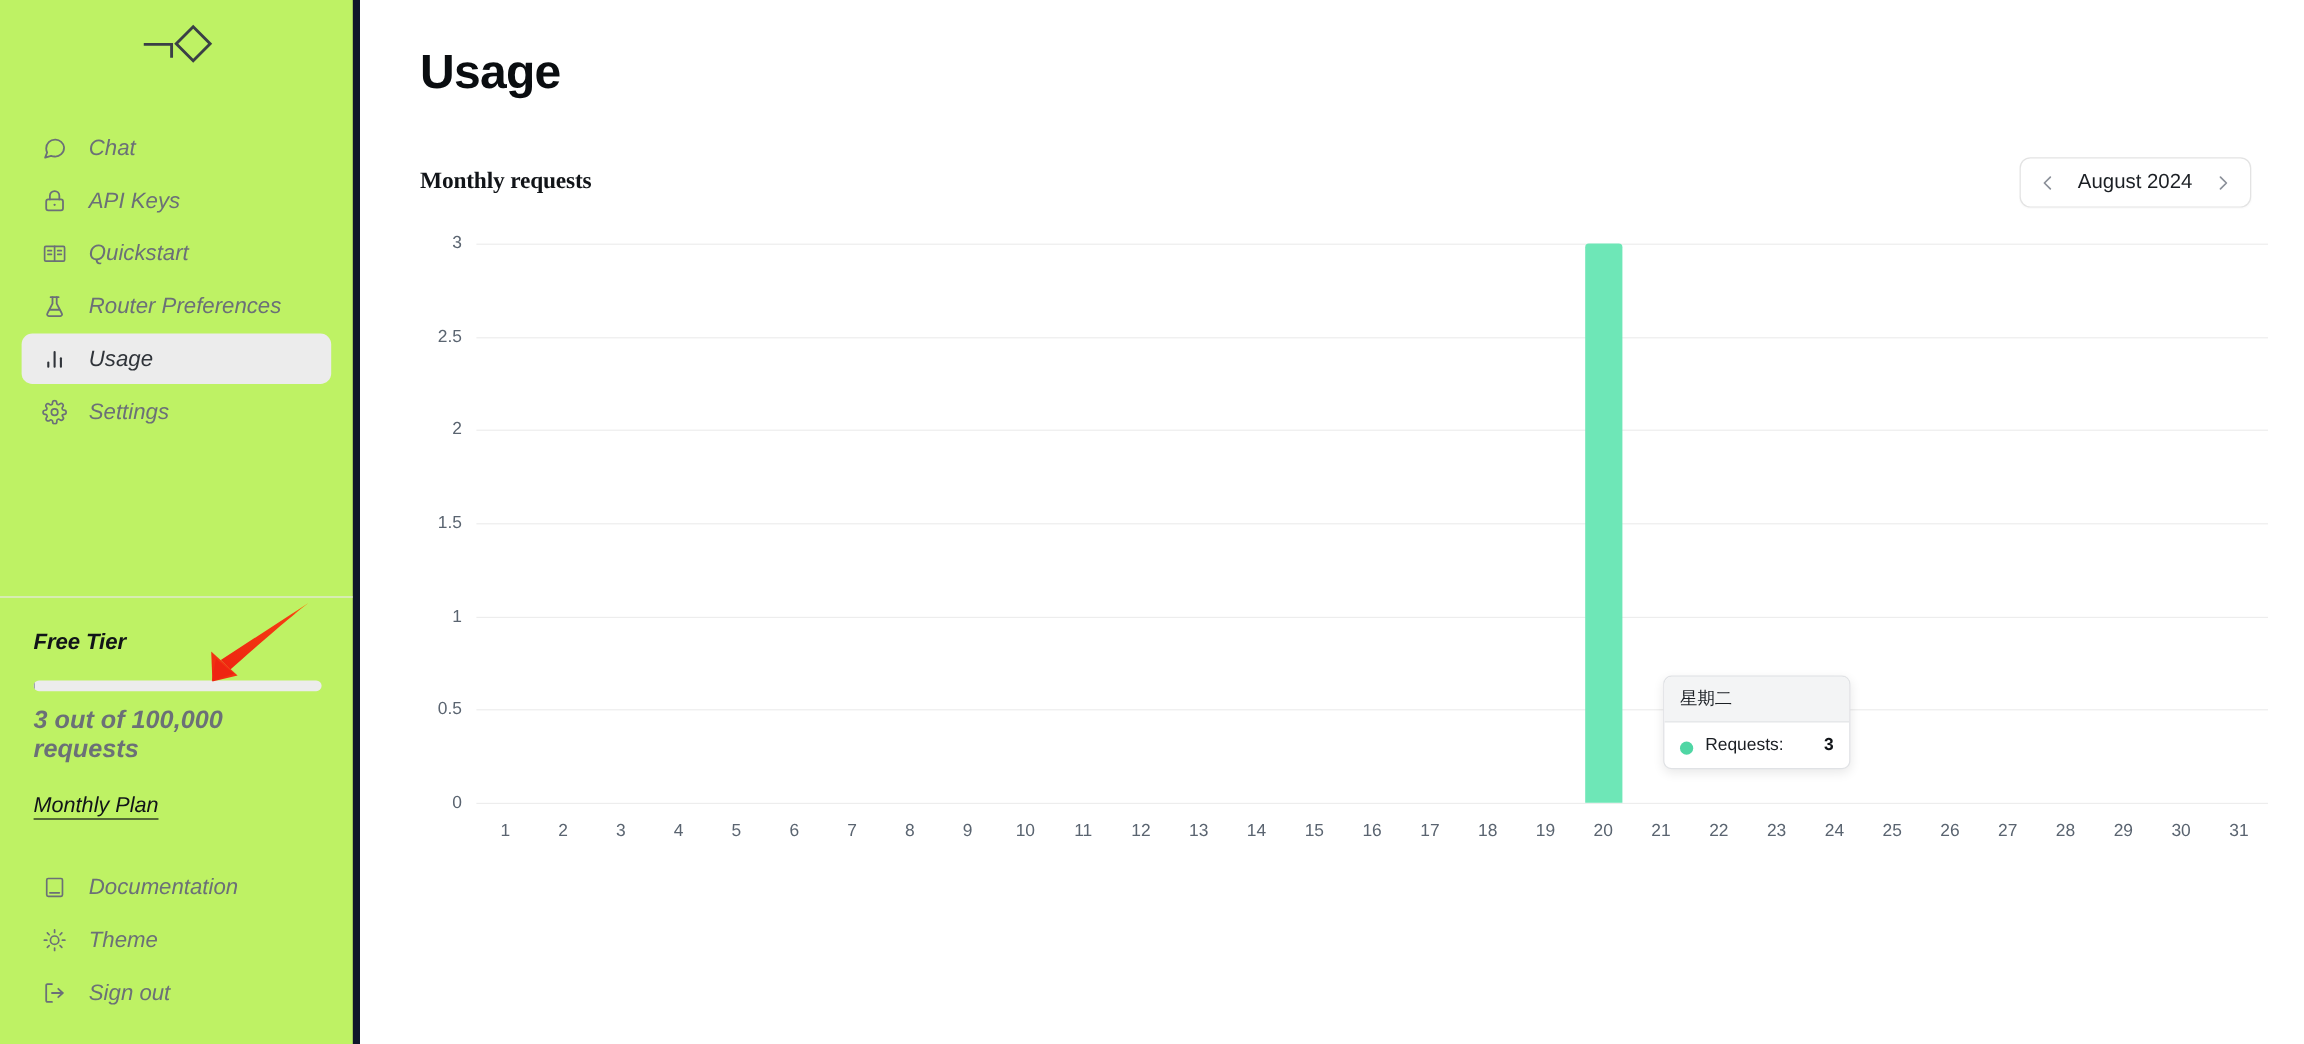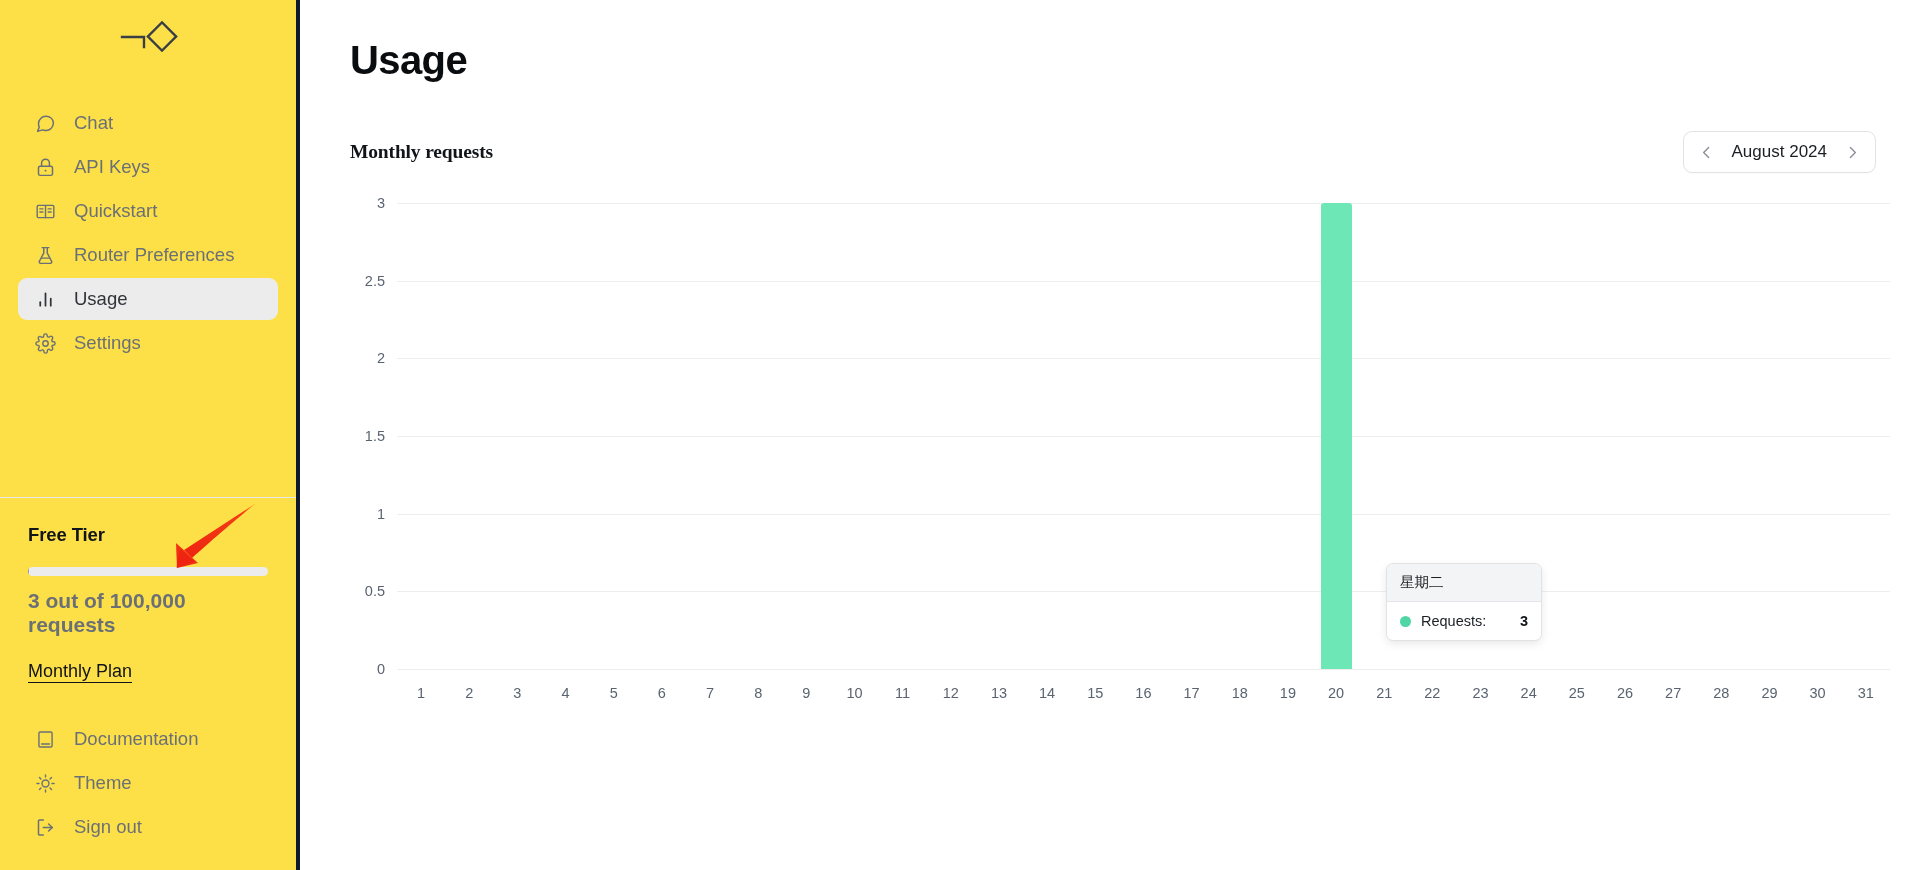--- a/index.html
+++ b/index.html
@@ -10,26 +10,27 @@
     overflow: hidden;
     -webkit-font-smoothing: antialiased;
   }
 
   .app { display: flex; width: 1920px; height: 870px; }
 
   
   .sidebar {
     width: 300px;
     height: 870px;
-    border-right: 4px solid #0f172a;
-    background: #fde047;
+    border-right: 6px solid #0f172a;
+    background: #bef264;
     display: flex;
     flex-direction: column;
     position: relative;
     flex: 0 0 300px;
+    font-style: italic;
   }
 
   .logo-wrap {
     height: 78px;
     display: flex;
     align-items: center;
     justify-content: center;
     padding-top: 4px;
   }
 
@@ -231,21 +232,21 @@
   .tooltip-head {
     background: #f3f4f5;
     border-bottom: 1px solid #e3e5e8;
     padding: 9px 13px;
     font-size: 14.5px;
     color: #1b1f24;
   }
   .tooltip-body {
     padding: 11px 13px;
     display: flex;
-    align-items: center;
+    align-items: flex-end;
     gap: 10px;
     font-size: 14.5px;
     color: #1b1f24;
   }
   .tt-dot { width: 11px; height: 11px; border-radius: 50%; background: #4fd6a4; flex: 0 0 11px; }
   .tt-label { color: #1b1f24; }
   .tt-value { font-weight: bold; color: #111418; margin-left: auto; }
 </style>
 </head>
 <body>

